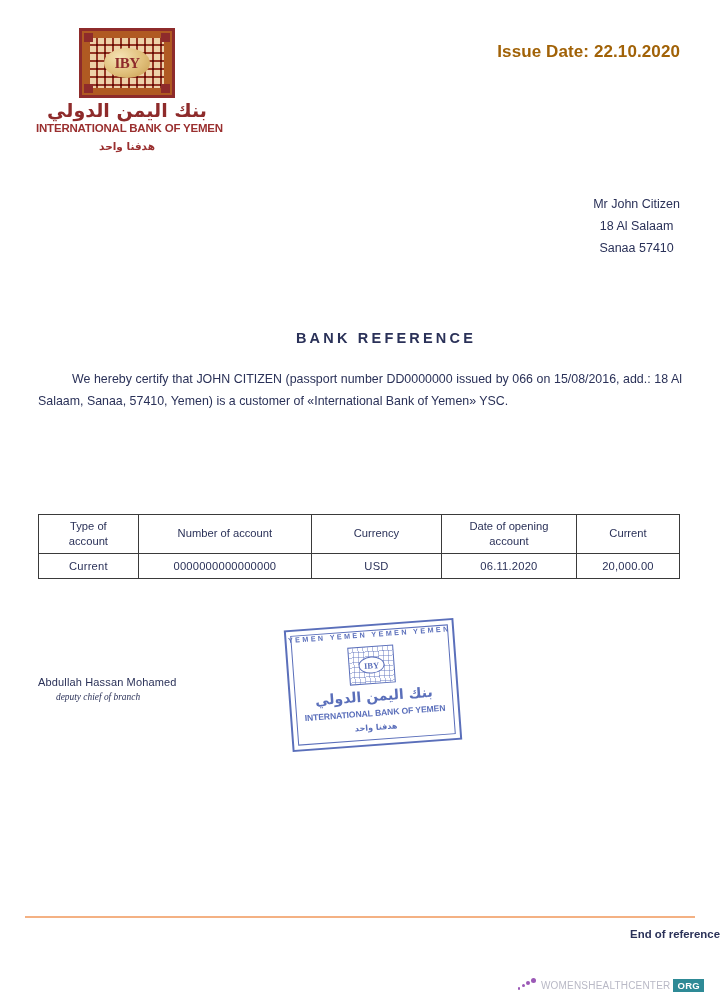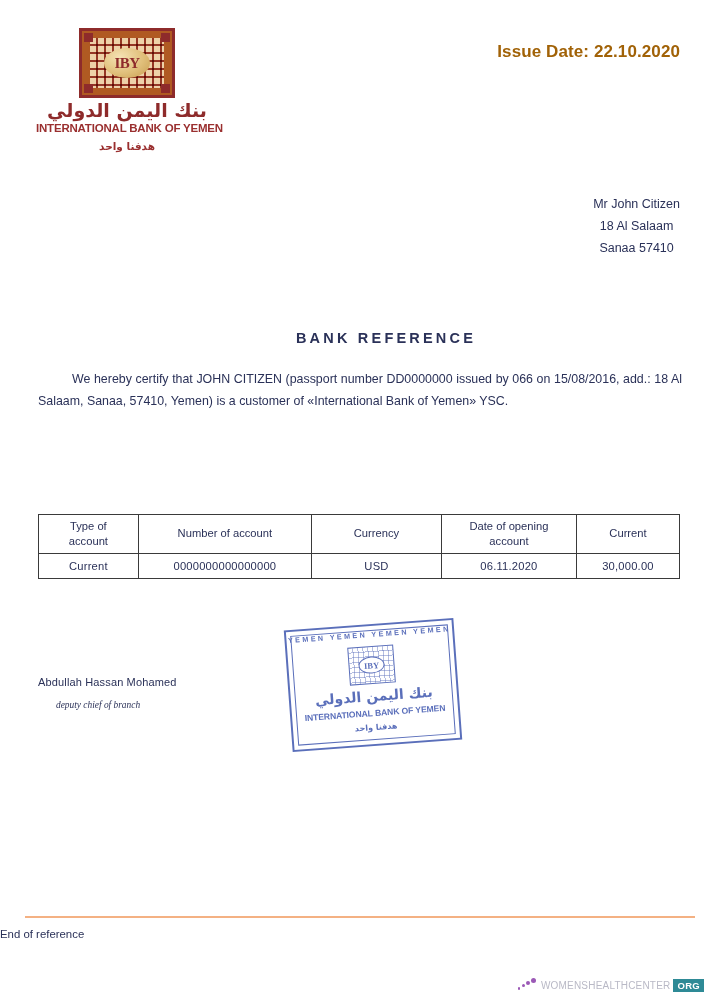--- a/index.html
+++ b/index.html
@@ -288,41 +288,42 @@
     font-size: 11px;
     color: #2a3158;
     letter-spacing: 0.15px;
     white-space: nowrap;
   }
   .sig-role {
     font-family: "Liberation Serif", serif;
     font-style: italic;
     font-size: 9.4px;
     color: #2a3158;
-    margin-top: 12px;
+    margin-top: 4px;
     margin-left: 18px;
     white-space: nowrap;
   }
 
   
   .footer-rule {
     position: absolute;
     left: 25px;
     right: 25px;
     top: 916px;
     height: 2px;
     background: #f4b183;
   }
   .footer-text {
     position: absolute;
     left: 0; right: 0;
     top: 928px;
-    text-align: left;
+    text-align: right;
     font-size: 11.4px;
     color: #2a3158;
+    font-weight: bold;
   }
 
   
   .watermark {
     position: absolute;
     right: 16px;
     bottom: 8px;
     display: flex;
     align-items: center;
     gap: 3px;
@@ -399,21 +400,21 @@
         <th class="col-date">Date of opening account</th>
         <th class="col-balance">Current</th>
       </tr>
     </thead>
     <tbody>
       <tr>
         <td>Current</td>
         <td>0000000000000000</td>
         <td>USD</td>
         <td>06.11.2020</td>
-        <td>30,000.00</td>
+        <td>20,000.00</td>
       </tr>
     </tbody>
   </table>
 
   <div class="stamp">
     <div class="stamp-frame"></div>
     <div class="stamp-top">YEMEN YEMEN YEMEN YEMEN</div>
     <div class="stamp-emblem">
       <div class="stamp-emblem-oval">IBY</div>
     </div>

